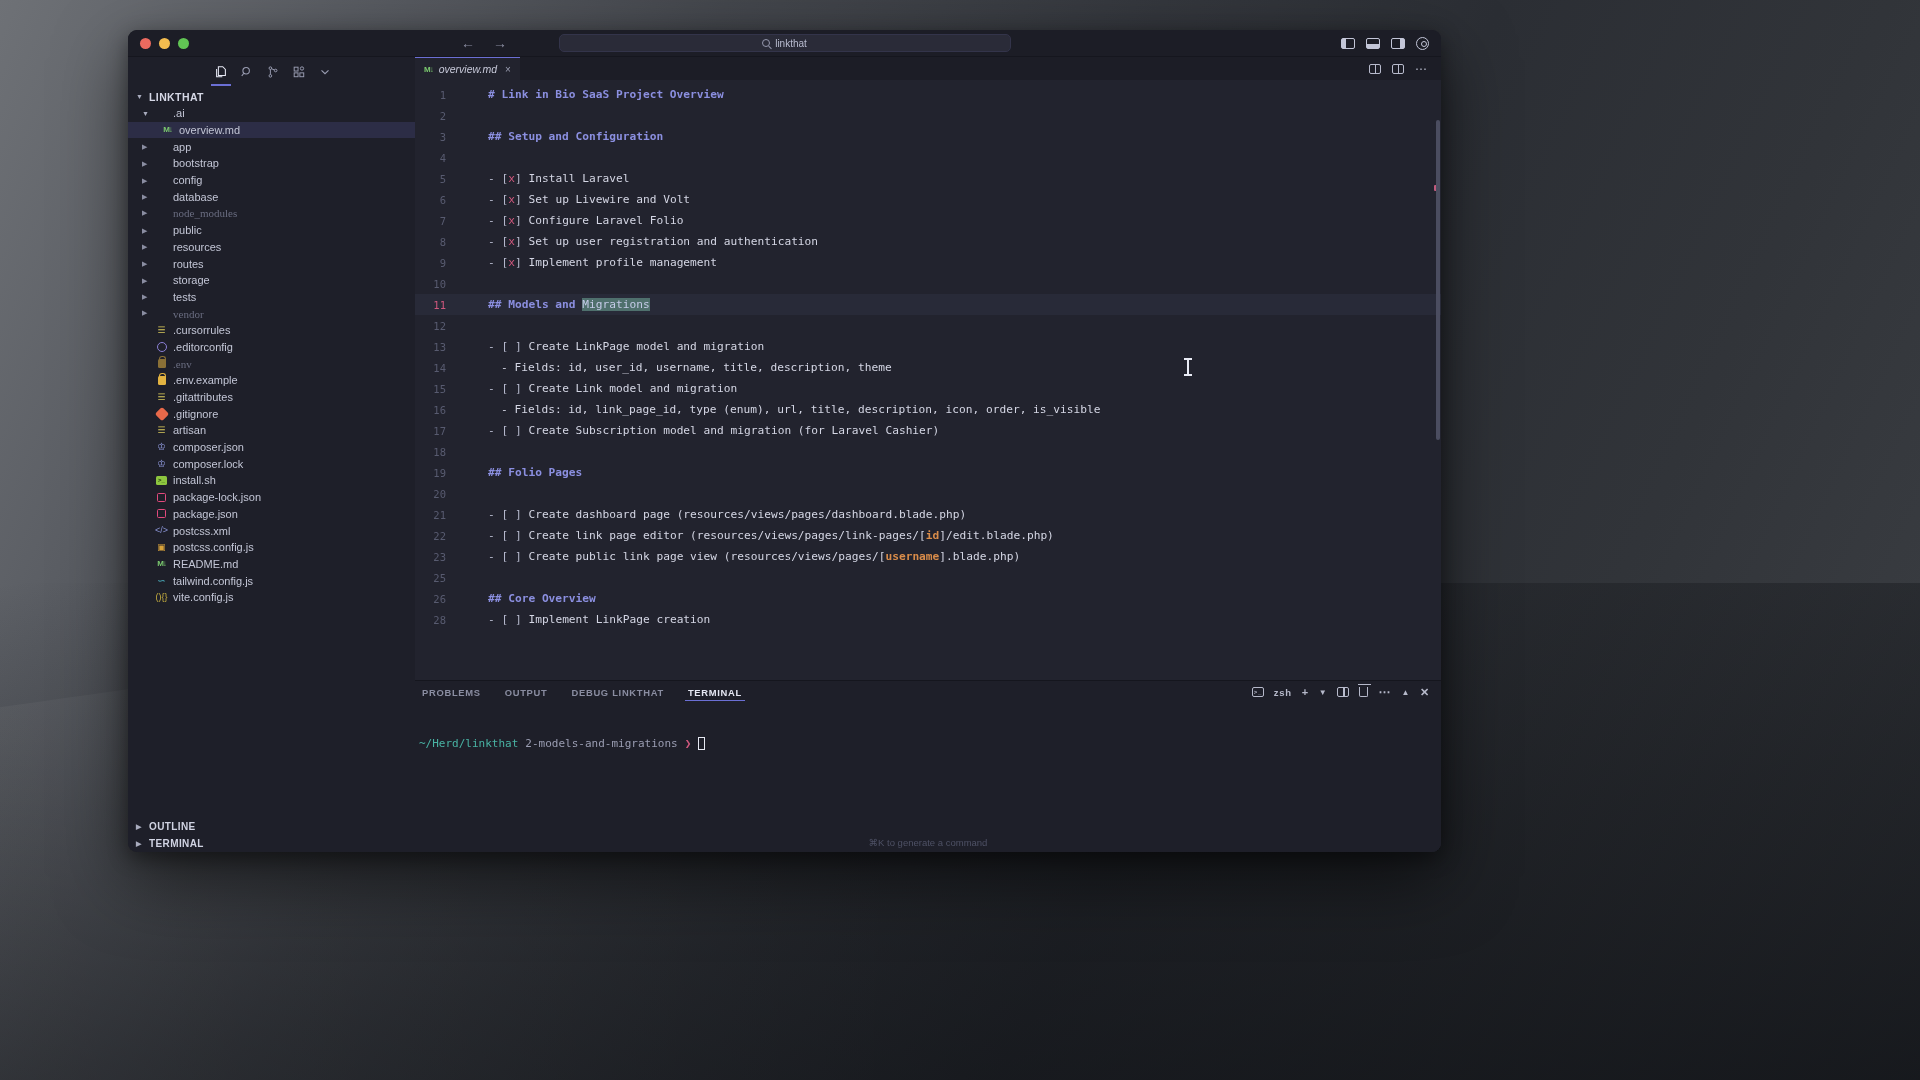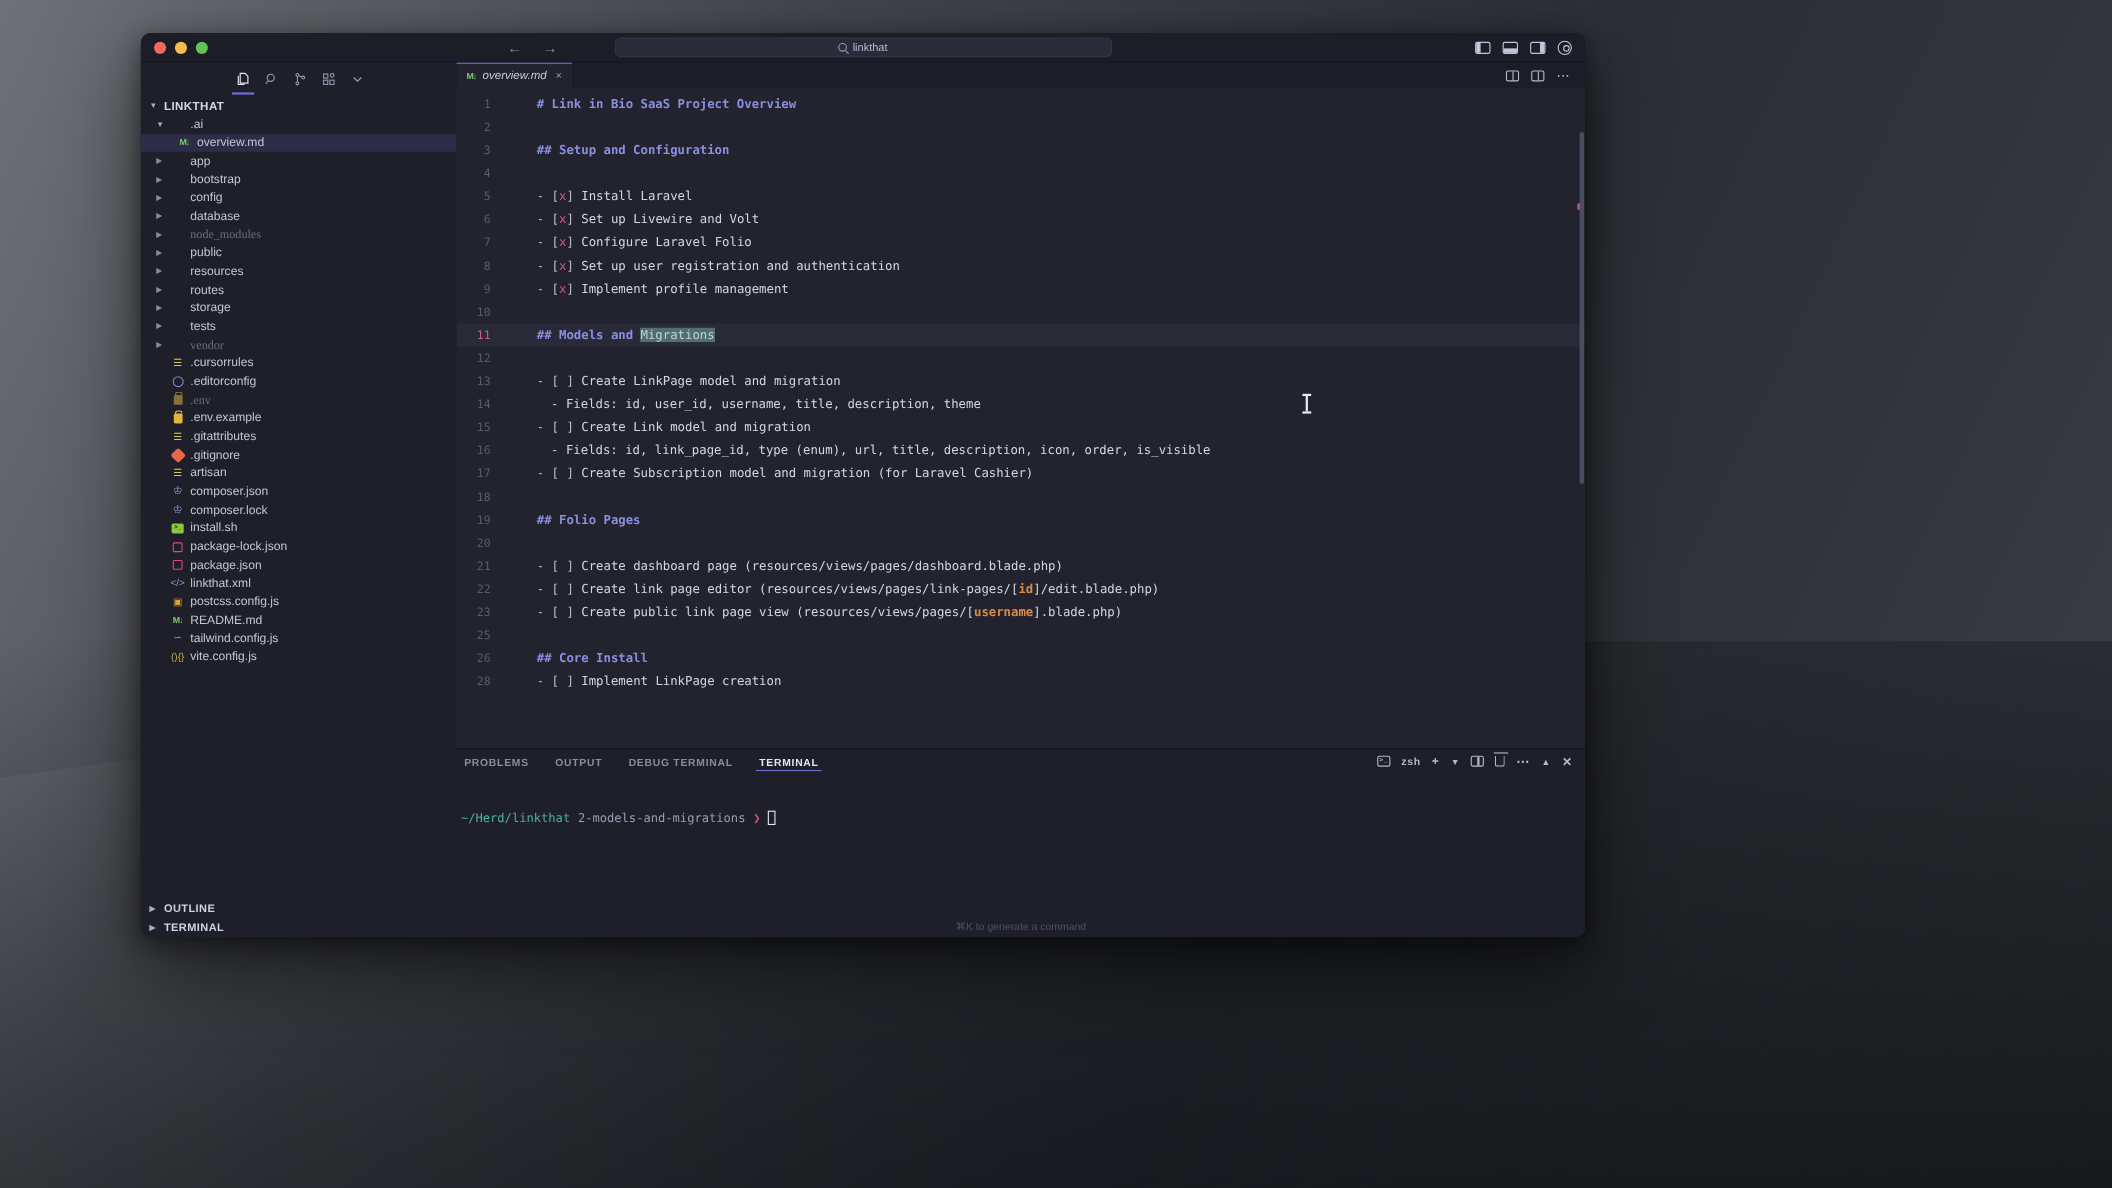--- a/index.html
+++ b/index.html
@@ -437,21 +437,21 @@
             <div class="row">
               <span class="arrow"></span>
               <span class="ic">
                 <span class="ic-npm"></span>
               </span>
               <span>package.json</span>
             </div>
             <div class="row">
               <span class="arrow"></span>
               <span class="ic ic-x">&lt;/&gt;</span>
-              <span>linkthat.xml</span>
+              <span>postcss.xml</span>
             </div>
             <div class="row">
               <span class="arrow"></span>
               <span class="ic ic-css">▣</span>
               <span>postcss.config.js</span>
             </div>
             <div class="row">
               <span class="arrow"></span>
               <span class="ic ic-md">M↓</span>
               <span>README.md</span>
@@ -515,40 +515,40 @@
             <div class="cl"><span class="ln">15</span><span class="txt"><span class="brk">- [</span><span class="cbx"> </span><span class="brk">] </span><span>Create Link model and migration</span></span></div>
             <div class="cl"><span class="ln">16</span><span class="txt"><span style="padding-left:13px;">- Fields: id, link_page_id, type (enum), url, title, description, icon, order, is_visible</span></span></div>
             <div class="cl"><span class="ln">17</span><span class="txt"><span class="brk">- [</span><span class="cbx"> </span><span class="brk">] </span><span>Create Subscription model and migration (for Laravel Cashier)</span></span></div>
             <div class="cl"><span class="ln">18</span><span class="txt"><span></span></span></div>
             <div class="cl"><span class="ln">19</span><span class="txt"><span class="h1">## Folio Pages</span></span></div>
             <div class="cl"><span class="ln">20</span><span class="txt"><span></span></span></div>
             <div class="cl"><span class="ln">21</span><span class="txt"><span class="brk">- [</span><span class="cbx"> </span><span class="brk">] </span><span>Create dashboard page (resources/views/pages/dashboard.blade.php)</span></span></div>
             <div class="cl"><span class="ln">22</span><span class="txt"><span class="brk">- [</span><span class="cbx"> </span><span class="brk">] </span><span>Create link page editor (resources/views/pages/link-pages/[</span><span class="param">id</span><span>]/edit.blade.php)</span></span></div>
             <div class="cl"><span class="ln">23</span><span class="txt"><span class="brk">- [</span><span class="cbx"> </span><span class="brk">] </span><span>Create public link page view (resources/views/pages/[</span><span class="param">username</span><span>].blade.php)</span></span></div>
             <div class="cl"><span class="ln">25</span><span class="txt"><span></span></span></div>
-            <div class="cl"><span class="ln">26</span><span class="txt"><span class="h1">## Core Install</span></span></div>
+            <div class="cl"><span class="ln">26</span><span class="txt"><span class="h1">## Core Overview</span></span></div>
             <div class="cl"><span class="ln">28</span><span class="txt"><span class="brk">- [</span><span class="cbx"> </span><span class="brk">] </span><span>Implement LinkPage creation</span></span></div>
           </div>
         <div class="minimap">
           <div class="mmblock" style="top:105px;height:6px;"></div>
         </div>
         <div class="scrollthumb"></div>
         <div class="cursor-i"></div>
       </div>
 
       <div class="panel">
         <div class="panelbar">
           <div class="ptab">
               <span>PROBLEMS</span>
             </div>
           <div class="ptab">
               <span>OUTPUT</span>
             </div>
           <div class="ptab">
-              <span>DEBUG TERMINAL</span>
+              <span>DEBUG LINKTHAT</span>
             </div>
           <div class="ptab active">
               <span>TERMINAL</span>
             </div>
           <div class="panel-right">
             <div class="termicon">&gt;_</div>
             <span style="font-size:9.5px;">zsh</span>
             <span>+</span>
             <span style="font-size:8px;">▼</span>
             <div class="splitic"></div>

